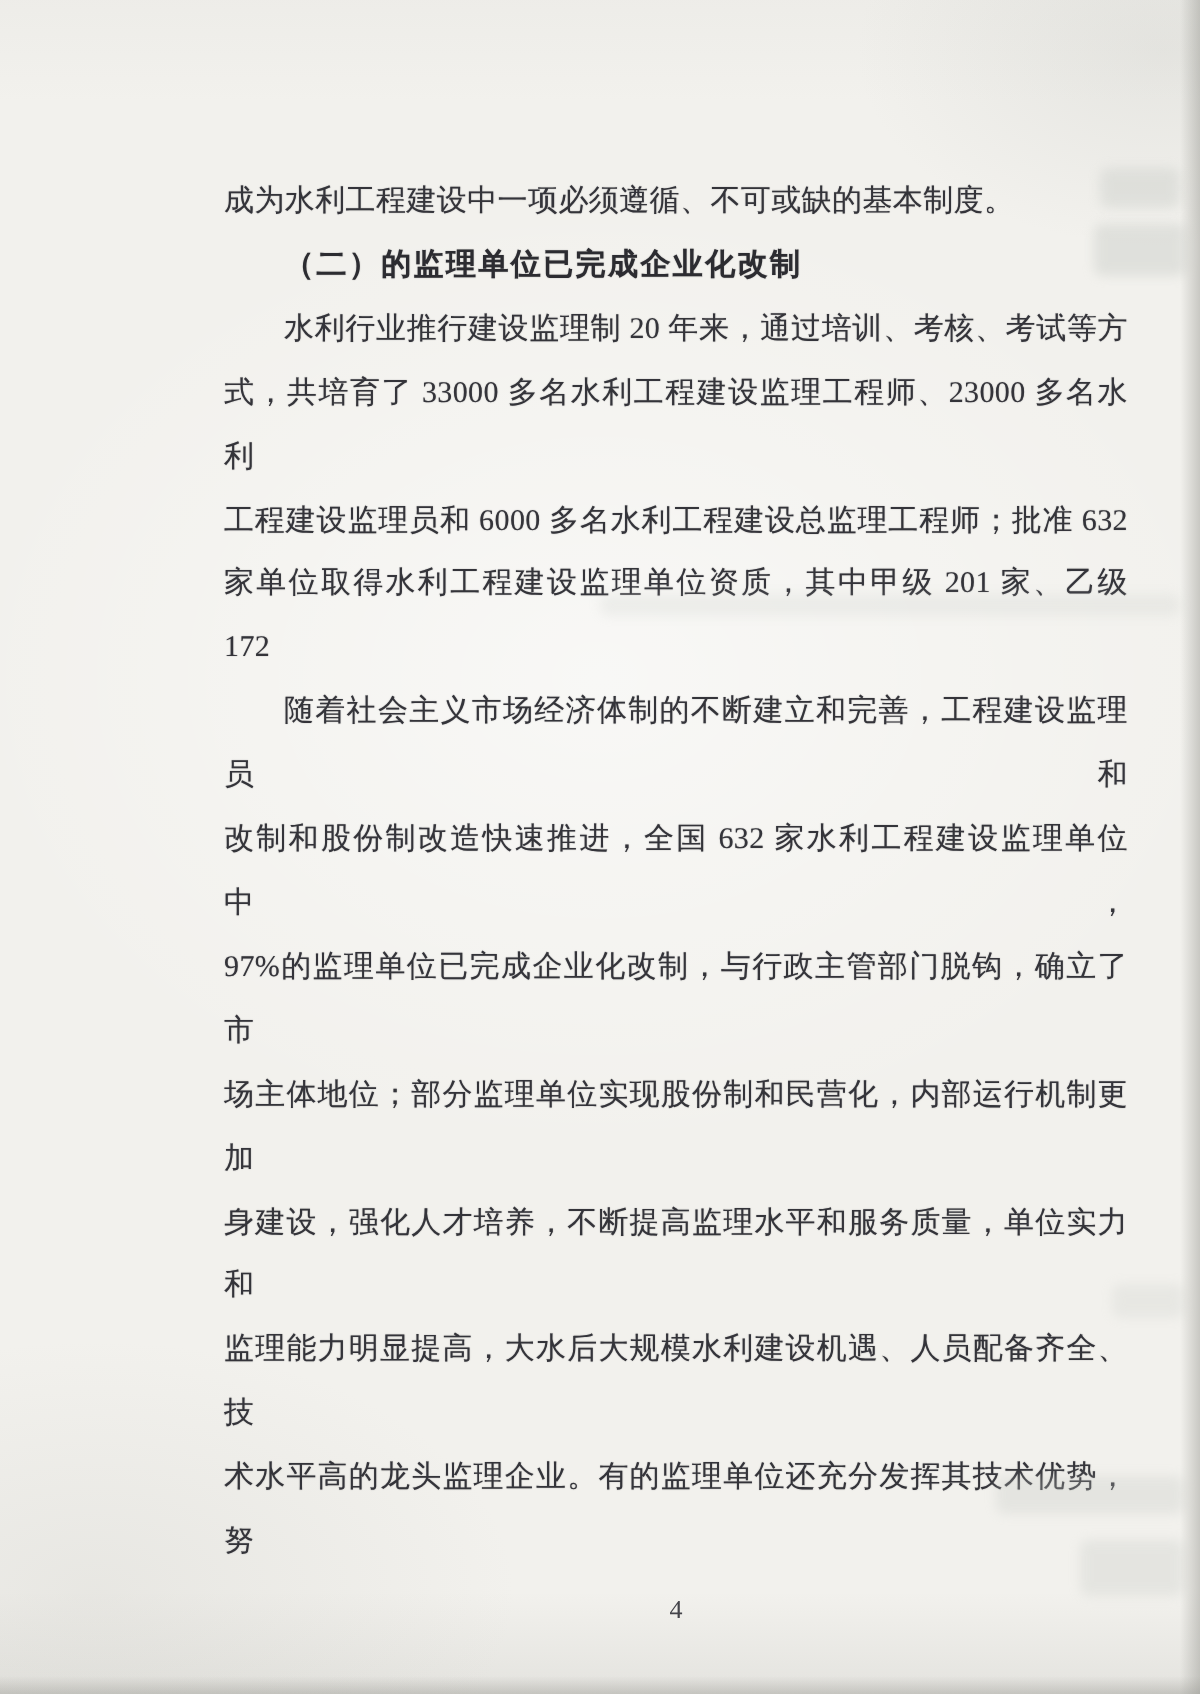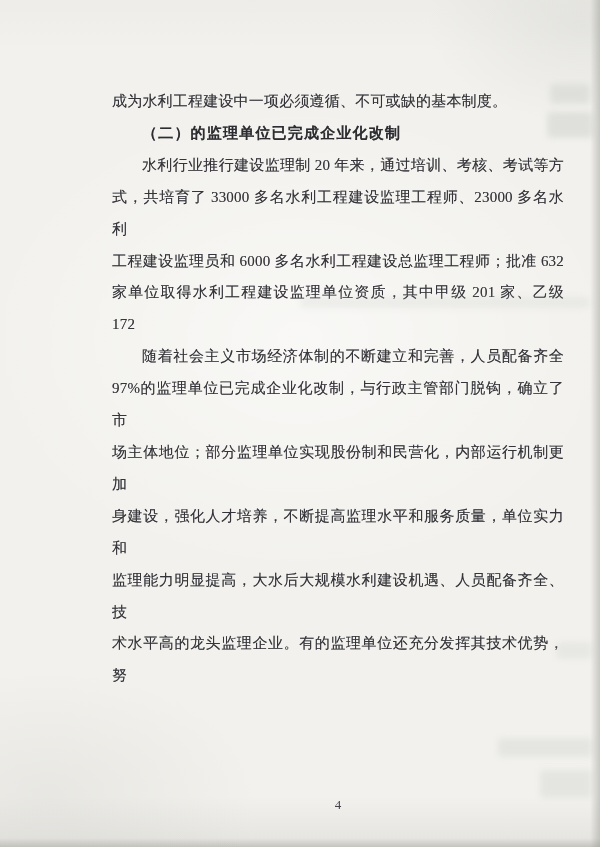--- a/index.html
+++ b/index.html
@@ -89,21 +89,22 @@
 
 <div class="page">
 
   <div class="text-column">
     <div class="line">成为水利工程建设中一项必须遵循、不可或缺的基本制度。</div>
     <div class="line ind heading">（二）的监理单位已完成企业化改制</div>
     <div class="line ind j">水利行业推行建设监理制 20 年来，通过培训、考核、考试等方</div>
     <div class="line j">式，共培育了 33000 多名水利工程建设监理工程师、23000 多名水利</div>
     <div class="line j">工程建设监理员和 6000 多名水利工程建设总监理工程师；批准 632</div>
     <div class="line j">家单位取得水利工程建设监理单位资质，其中甲级 201 家、乙级 172</div>
-    <div class="line ind j">随着社会主义市场经济体制的不断建立和完善，人员配备齐全</div>
+    <div class="line ind j">随着社会主义市场经济体制的不断建立和完善，工程建设监理员和</div>
+    <div class="line j">改制和股份制改造快速推进，全国 632 家水利工程建设监理单位中，</div>
     <div class="line j">97%的监理单位已完成企业化改制，与行政主管部门脱钩，确立了市</div>
     <div class="line j">场主体地位；部分监理单位实现股份制和民营化，内部运行机制更加</div>
     <div class="line j">身建设，强化人才培养，不断提高监理水平和服务质量，单位实力和</div>
     <div class="line j">监理能力明显提高，大水后大规模水利建设机遇、人员配备齐全、技</div>
     <div class="line j">术水平高的龙头监理企业。有的监理单位还充分发挥其技术优势，努</div>
 
   </div>
 
   <div class="page-number">4</div>
 

